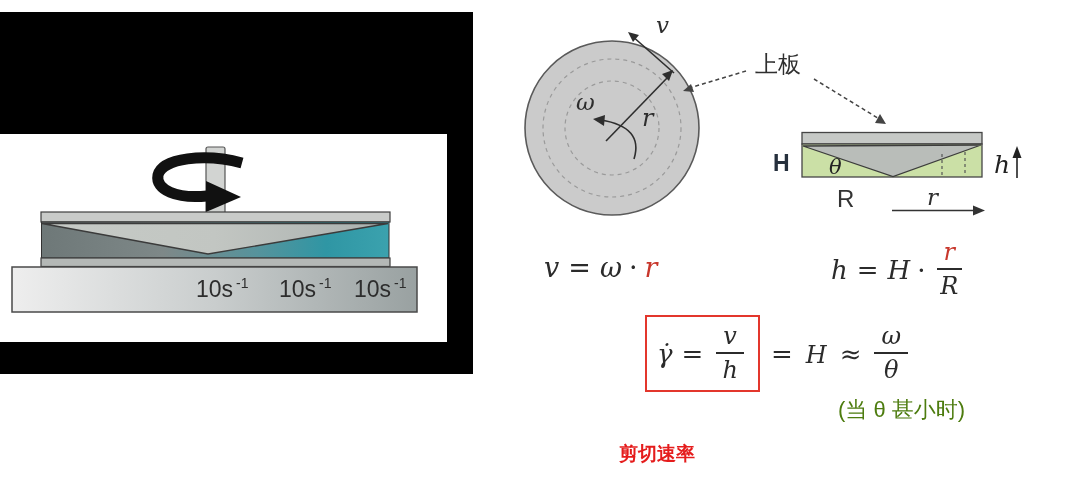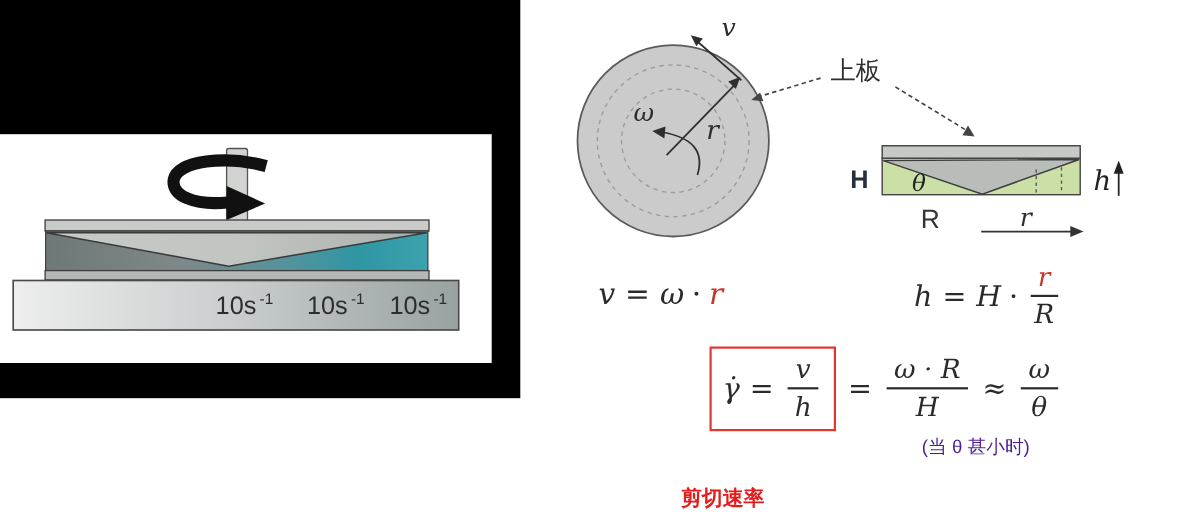--- a/index.html
+++ b/index.html
@@ -1,21 +1,21 @@
 <!DOCTYPE html>
 <html><head>
 <meta charset="utf-8">
 <style>
   * { margin:0; padding:0; box-sizing:border-box; }
   html,body { width:1080px; height:483px; background:#ffffff; overflow:hidden;
               font-family:"Liberation Sans", sans-serif; }
   .stage { position:relative; width:1080px; height:483px; background:#ffffff; }
 
   
-  .left-panel { position:absolute; left:0; top:0; width:473px; height:362px; background:#000000; }
+  .left-panel { position:absolute; left:0; top:12px; width:473px; height:362px; background:#000000; }
   .inset { position:absolute; left:0; top:122px; width:447px; height:208px; background:#ffffff; }
 
   
   .right-svg { position:absolute; left:473px; top:0; width:607px; height:483px; }
 
   svg text.cjk   { font-family:"Liberation Sans", sans-serif; }
   svg text.math  { font-family:"DejaVu Serif", serif; font-style:italic; }
   svg text.plain { font-family:"Liberation Sans", sans-serif; }
 
   
@@ -27,21 +27,21 @@
   .op   { margin:0 9px; font-style:normal; }
   .dot  { margin:0 7px; font-style:normal; }
   .red  { color:#c8372c; }
   .frac { display:inline-flex; flex-direction:column; align-items:center; margin:0 4px; }
   .frac .num { padding:0 7px 3px; border-bottom:2px solid #2b2b2b; line-height:1.05; text-align:center; }
   .frac .den { padding-top:4px; line-height:1.05; text-align:center; }
   .redbox { display:inline-flex; align-items:center; border:2px solid #e3362c;
             padding:7px 10px; margin-right:2px; }
   .f-h .frac .num, .f-h .frac .den, .f-s .frac .num, .f-s .frac .den { font-size:24px; }
 
-  .note { position:absolute; left:838px; top:395px; font-size:17px; color:#4c1d95;
+  .note { position:absolute; left:838px; top:395px; font-size:22px; color:#4d7c0f;
           font-family:"Liberation Sans", sans-serif; }
   .annotation { position:absolute; left:619px; top:400px; font-size:19px; font-weight:bold;
                 color:#e51c1c; line-height:24px; font-family:"Liberation Sans", sans-serif;margin-top:42px; }
 </style>
 </head>
 <body>
 
 <div class="stage">
 
   <div class="left-panel">
@@ -166,21 +166,20 @@
     <span class="redbox">
       <span>γ̇</span>
       <span class="op">=</span>
       <span class="frac">
         <span class="num">v</span>
         <span class="den">h</span>
       </span>
     </span>
     <span class="op">=</span>
     <span class="frac">
-      <span class="num">ω · R</span>
       <span class="den">H</span>
     </span>
     <span class="op">≈</span>
     <span class="frac">
       <span class="num">ω</span>
       <span class="den">θ</span>
     </span>
   </div>
 
   <div class="note">(当 θ 甚小时)</div>

